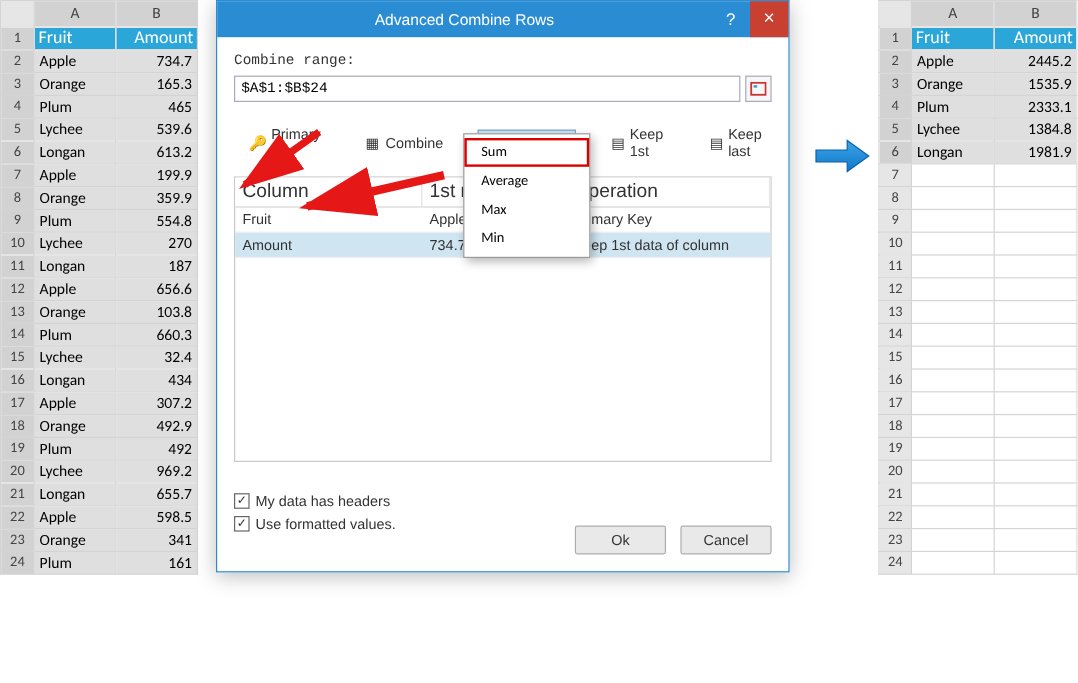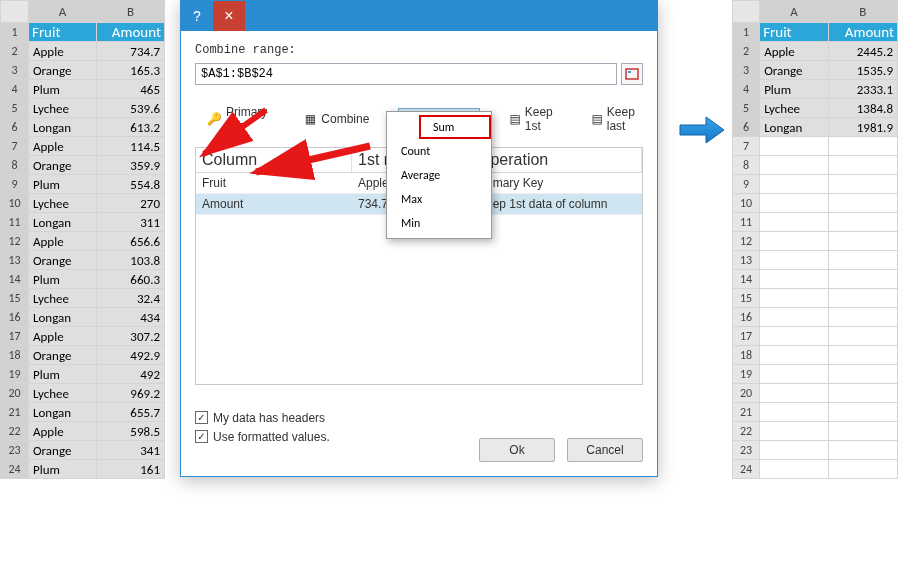--- a/index.html
+++ b/index.html
@@ -46,21 +46,21 @@
 .list-hdr > div, .list-row > div { padding: 3px 6px; }
 .list-hdr > div { border-right: 1px solid #e2e2e2; }
 .col-c { width: 156px; }
 .col-f { width: 120px; }
 .col-o { flex: 1; }
 .list-row { display: flex; border-bottom: 1px solid #eee; }
 .list-row.sel { background: #cfe5f2; }
 
 .dropdown { position: absolute; left: 386px; top: 111px; width: 106px; background: #fff; border: 1px solid #9a9a9a; box-shadow: 2px 3px 8px rgba(0,0,0,0.3); z-index: 5; padding: 3px 0; }
 .dropdown .item { padding: 5px 14px; font-size: 12px; }
-.dropdown .item.hl { outline: 2px solid #d00; outline-offset: -2px; margin-left: 32px; }
+.dropdown .item.hl { outline: 2px solid #d00; outline-offset: -2px; }
 
 .opts { margin-top: 12px; display: flex; align-items: center; }
 .opts .chk { display: flex; align-items: center; gap: 5px; margin-bottom: 5px; }
 .opts-left { flex: 1; }
 .btn { width: 76px; height: 24px; border: 1px solid #adadad; background: #e9e9e9; border-radius: 2px; font-size: 12px; text-align: center; line-height: 22px; margin-top: 41px; }
 .btn + .btn { margin-left: 12px; }
 .cb { width: 13px; height: 13px; border: 1px solid #666; display: inline-flex; align-items: center; justify-content: center; font-size: 10px; line-height: 1; }
 
 
 .arrow-big { position: absolute; left: 678px; top: 115px; }
@@ -104,41 +104,41 @@
         <td class="ta-r sel">539.6</td>
       </tr>
       <tr>
         <th class="rowhdr sel-hdr">6</th>
         <td class="sel">Longan</td>
         <td class="ta-r sel">613.2</td>
       </tr>
       <tr>
         <th class="rowhdr sel-hdr">7</th>
         <td class="sel">Apple</td>
-        <td class="ta-r sel">114.5</td>
+        <td class="ta-r sel">199.9</td>
       </tr>
       <tr>
         <th class="rowhdr sel-hdr">8</th>
         <td class="sel">Orange</td>
         <td class="ta-r sel">359.9</td>
       </tr>
       <tr>
         <th class="rowhdr sel-hdr">9</th>
         <td class="sel">Plum</td>
         <td class="ta-r sel">554.8</td>
       </tr>
       <tr>
         <th class="rowhdr sel-hdr">10</th>
         <td class="sel">Lychee</td>
         <td class="ta-r sel">270</td>
       </tr>
       <tr>
         <th class="rowhdr sel-hdr">11</th>
         <td class="sel">Longan</td>
-        <td class="ta-r sel">311</td>
+        <td class="ta-r sel">187</td>
       </tr>
       <tr>
         <th class="rowhdr sel-hdr">12</th>
         <td class="sel">Apple</td>
         <td class="ta-r sel">656.6</td>
       </tr>
       <tr>
         <th class="rowhdr sel-hdr">13</th>
         <td class="sel">Orange</td>
         <td class="ta-r sel">103.8</td>
@@ -196,20 +196,21 @@
       <tr>
         <th class="rowhdr sel-hdr">24</th>
         <td class="sel">Plum</td>
         <td class="ta-r sel">161</td>
       </tr>
     </tbody>
 </table>
 
 <div class="dialog">
   <div class="titlebar">
+    <span class="title">Advanced Combine Rows</span>
     <span class="win-btn">?</span>
     <span class="win-btn close">×</span>
   </div>
   <div class="dlg-body">
     <span class="lbl">Combine range:</span>
     <div class="range-row">
       <input class="range-input" value="$A$1:$B$24" style="">
       <span class="range-pick">
         <svg width="14" height="12">
             <rect x="1" y="1" width="12" height="10" fill="none" stroke="#c33" stroke-width="1.5"></rect>
@@ -268,21 +269,20 @@
           </div>
       </div>
       <span class="btn">Ok</span>
       <span class="btn">Cancel</span>
     </div>
   </div>
 </div>
 
 <div class="dropdown">
   <div class="item hl">Sum</div>
-  <div class="item">Count</div>
   <div class="item">Average</div>
   <div class="item">Max</div>
   <div class="item">Min</div>
 </div>
 
 <svg class="arrow-red" style="left:190px;top:102px" width="90" height="64">
   <defs>
       <marker id="ah1" markerWidth="10" markerHeight="10" refX="8" refY="3" orient="auto">
         <path d="M0,0 L9,3 L0,6 Z" fill="#e61717"></path>
       </marker>

